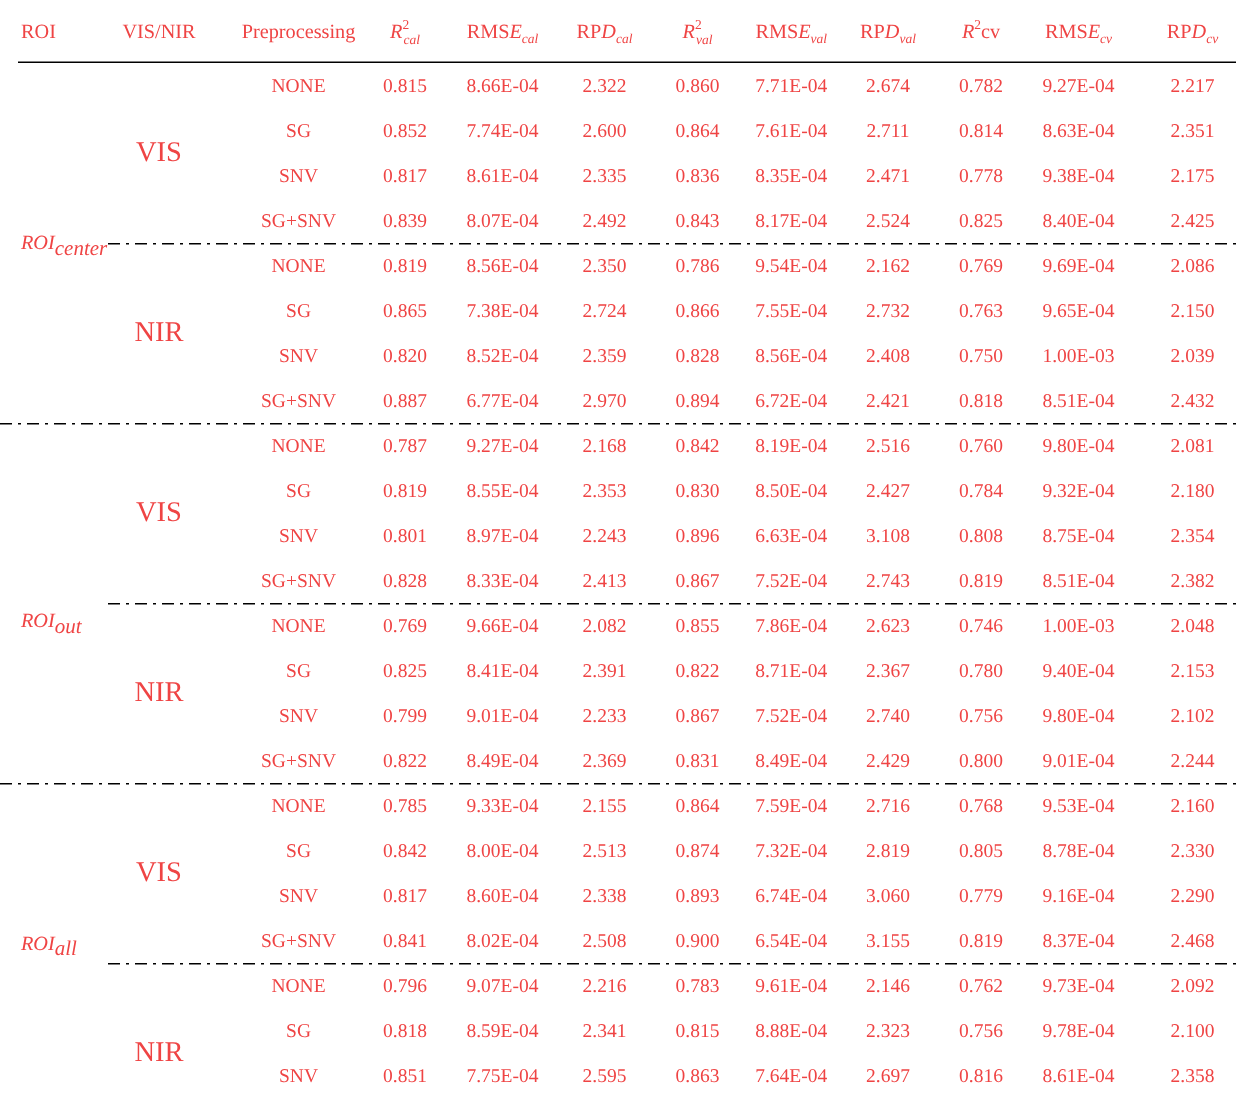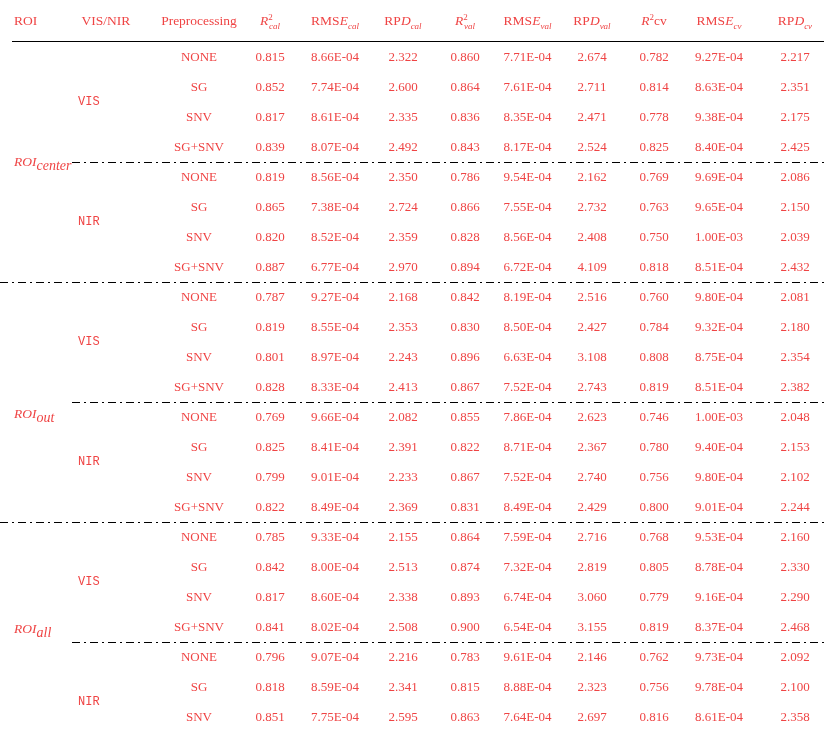--- a/index.html
+++ b/index.html
@@ -42,24 +42,23 @@
   }
   .roi-label{
     position:absolute;left:14px;
     font-size:13.5px;font-style:italic;
     transform:translateY(-50%);
     white-space:nowrap;
   }
   .roi-label .sub{font-size:14px;}
   .band-label{
     position:absolute;left:78px;width:56px;
-    text-align:left;font-size:12px;
+    text-align:center;font-size:19px;
     transform:translateY(-50%);
     white-space:nowrap;
-    font-family:Liberation Mono, monospace;
   }
 </style>
 </head>
 <body>
 
 <div class="page">
   <table class="results">
     <colgroup>
         <col style="width: 78px;">
         <col style="width: 56px;">
@@ -191,21 +190,21 @@
         </tr>
         <tr>
           <td class="col-roi"></td>
           <td></td>
           <td class="col-prep">SG+SNV</td>
           <td>0.887</td>
           <td>6.77E-04</td>
           <td>2.970</td>
           <td>0.894</td>
           <td>6.72E-04</td>
-          <td>4.109</td>
+          <td>2.421</td>
           <td>0.818</td>
           <td>8.51E-04</td>
           <td>2.432</td>
         </tr>
         <tr>
           <td class="col-roi"></td>
           <td></td>
           <td class="col-prep">NONE</td>
           <td>0.787</td>
           <td>9.27E-04</td>

